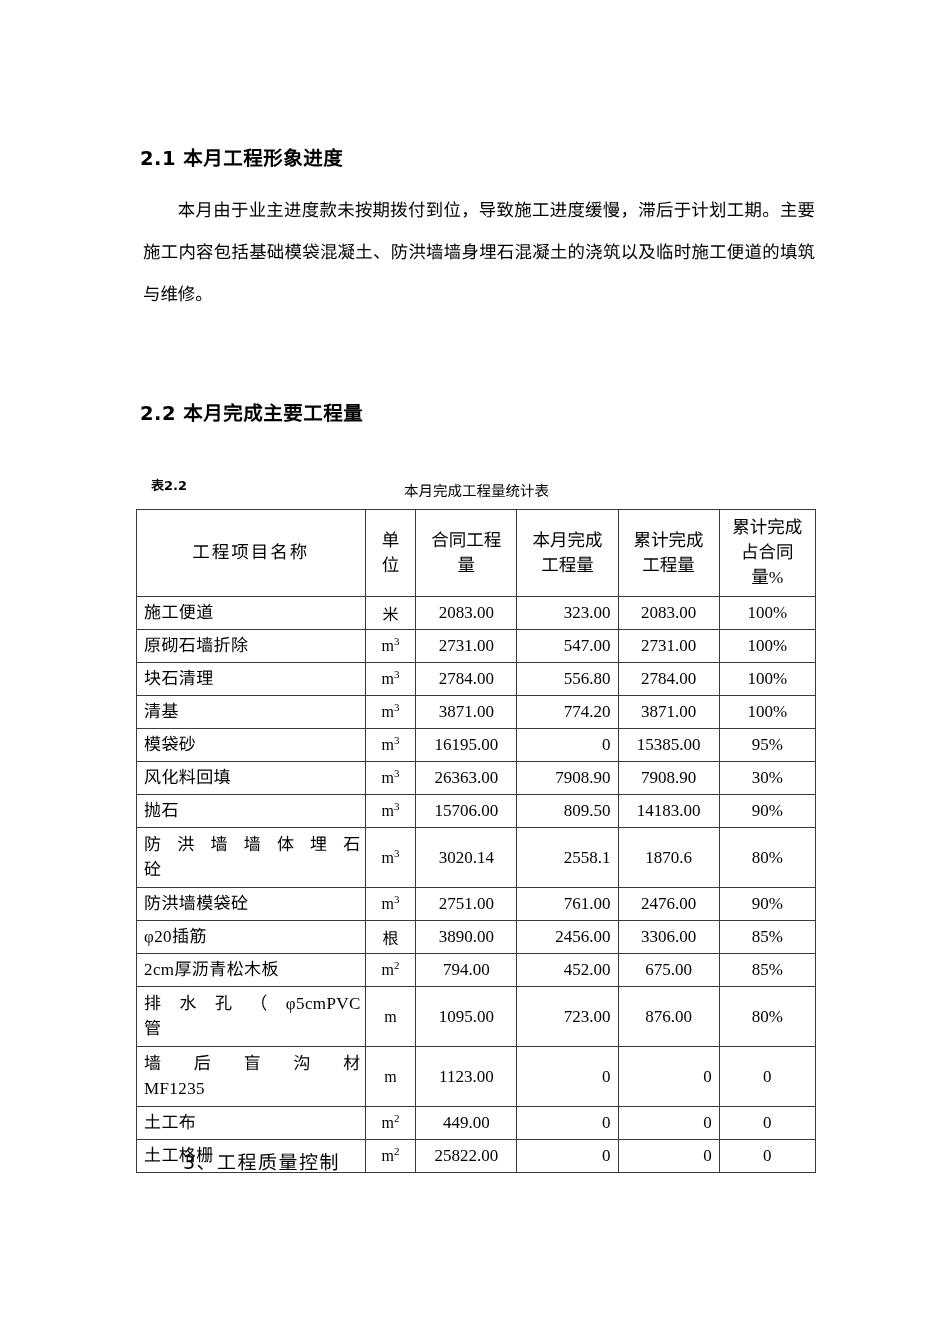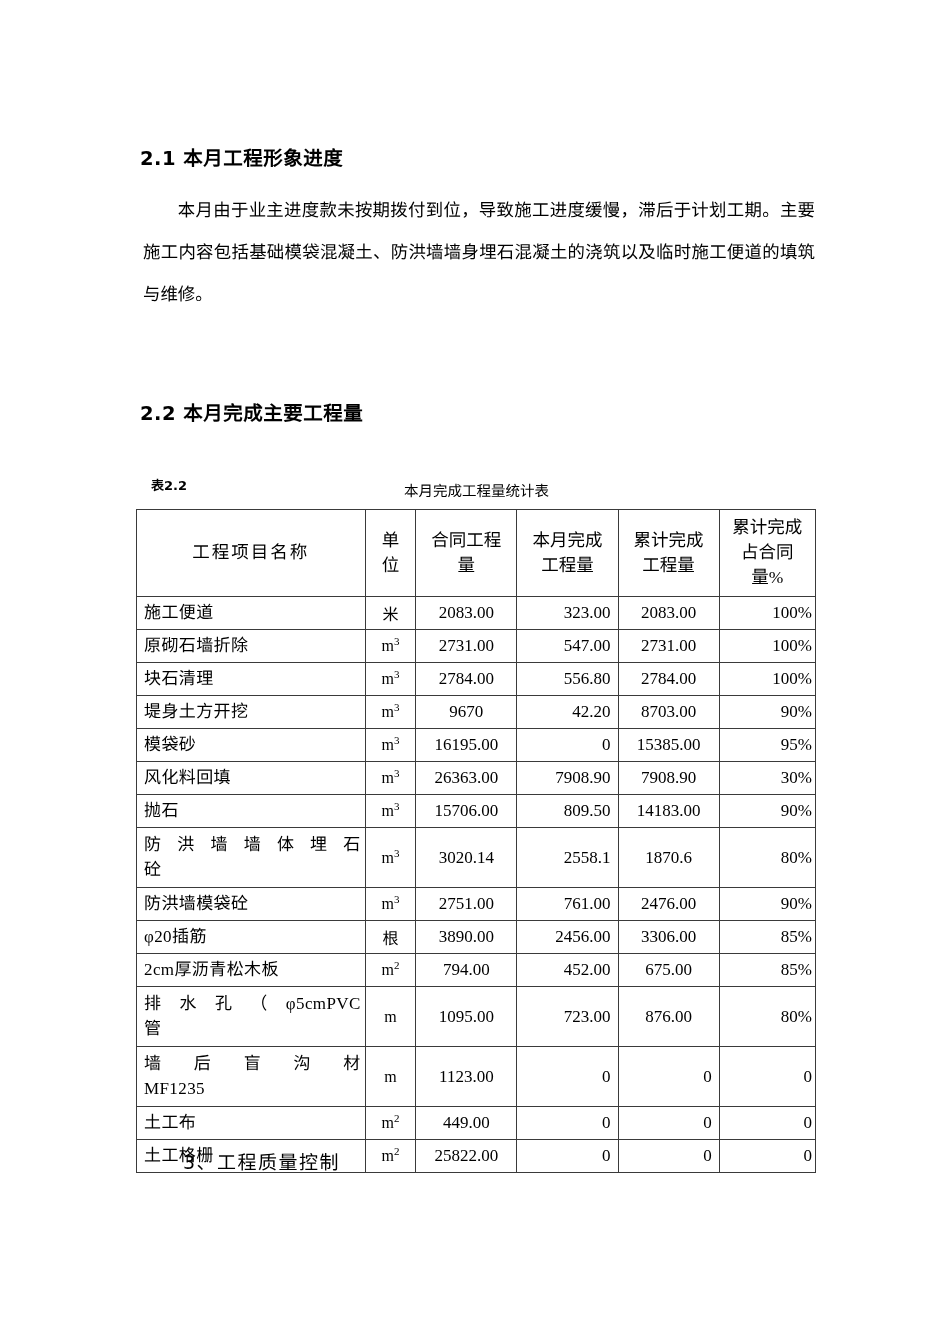--- a/index.html
+++ b/index.html
@@ -132,21 +132,21 @@
   }
   td.c-center {
     text-align: center;
     padding: 2px 3px;
   }
   td.c-right {
     text-align: right;
     padding: 2px 7px 2px 3px;
   }
   td.c-pct {
-    text-align: right;
+    text-align: center;
     padding: 2px 3px;
   }
   .row-1line td { height: 27px; }
   .row-2line td { height: 54px; }
 
   .unit-sup {
     font-size: 11px;
     vertical-align: super;
     line-height: 0;
   }
@@ -241,26 +241,26 @@
         </tr>
         <tr class="row-1line">
           <td class="c-name"><span>块石清理</span></td>
           <td class="c-unit"><span>m</span><span class="unit-sup">3</span></td>
           <td class="c-center"><span>2784.00</span></td>
           <td class="c-right"><span>556.80</span></td>
           <td class="c-center"><span>2784.00</span></td>
           <td class="c-pct"><span>100%</span></td>
         </tr>
         <tr class="row-1line">
-          <td class="c-name"><span>堤身土方开挖</span></td>
-          <td class="c-unit"><span>m</span><span class="unit-sup">3</span></td>
-          <td class="c-center"><span>9670</span></td>
-          <td class="c-right"><span>42.20</span></td>
-          <td class="c-center"><span>8703.00</span></td>
-          <td class="c-pct"><span>90%</span></td>
+          <td class="c-name"><span>清基</span></td>
+          <td class="c-unit"><span>m</span><span class="unit-sup">3</span></td>
+          <td class="c-center"><span>3871.00</span></td>
+          <td class="c-right"><span>774.20</span></td>
+          <td class="c-center"><span>3871.00</span></td>
+          <td class="c-pct"><span>100%</span></td>
         </tr>
         <tr class="row-1line">
           <td class="c-name"><span>模袋砂</span></td>
           <td class="c-unit"><span>m</span><span class="unit-sup">3</span></td>
           <td class="c-center"><span>16195.00</span></td>
           <td class="c-right"><span>0</span></td>
           <td class="c-center"><span>15385.00</span></td>
           <td class="c-pct"><span>95%</span></td>
         </tr>
         <tr class="row-1line">

